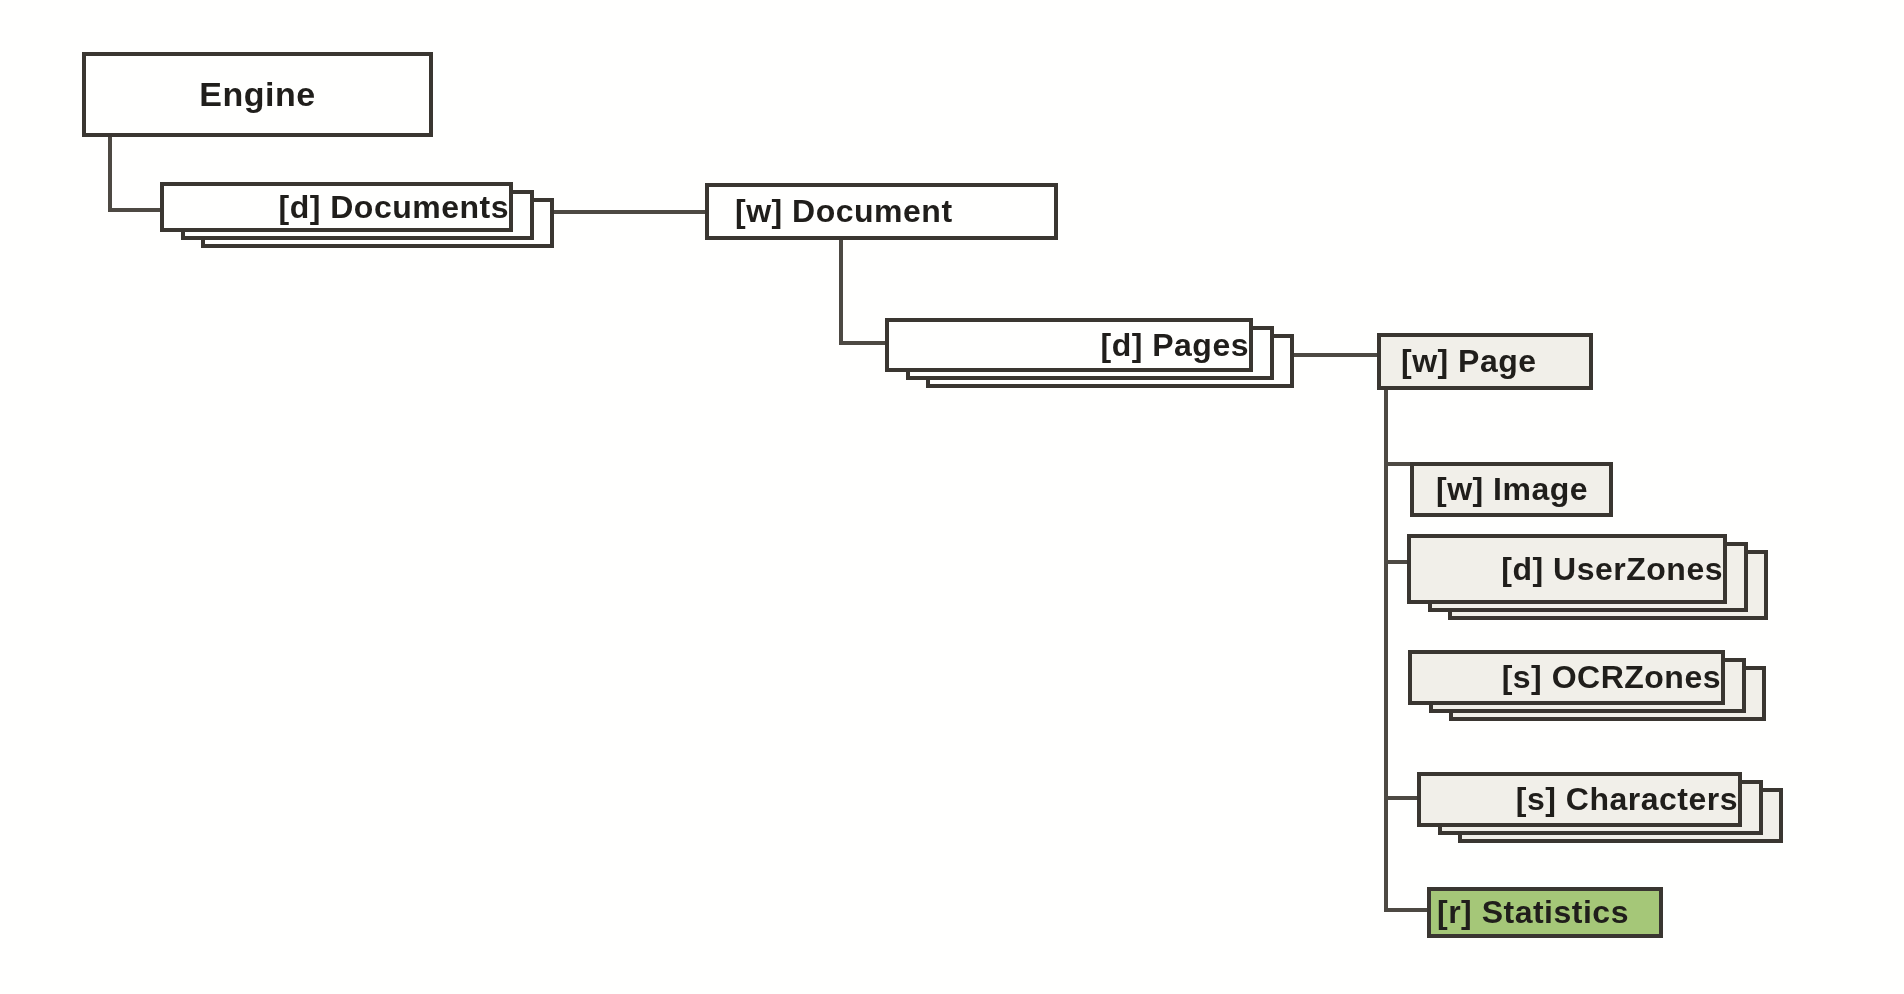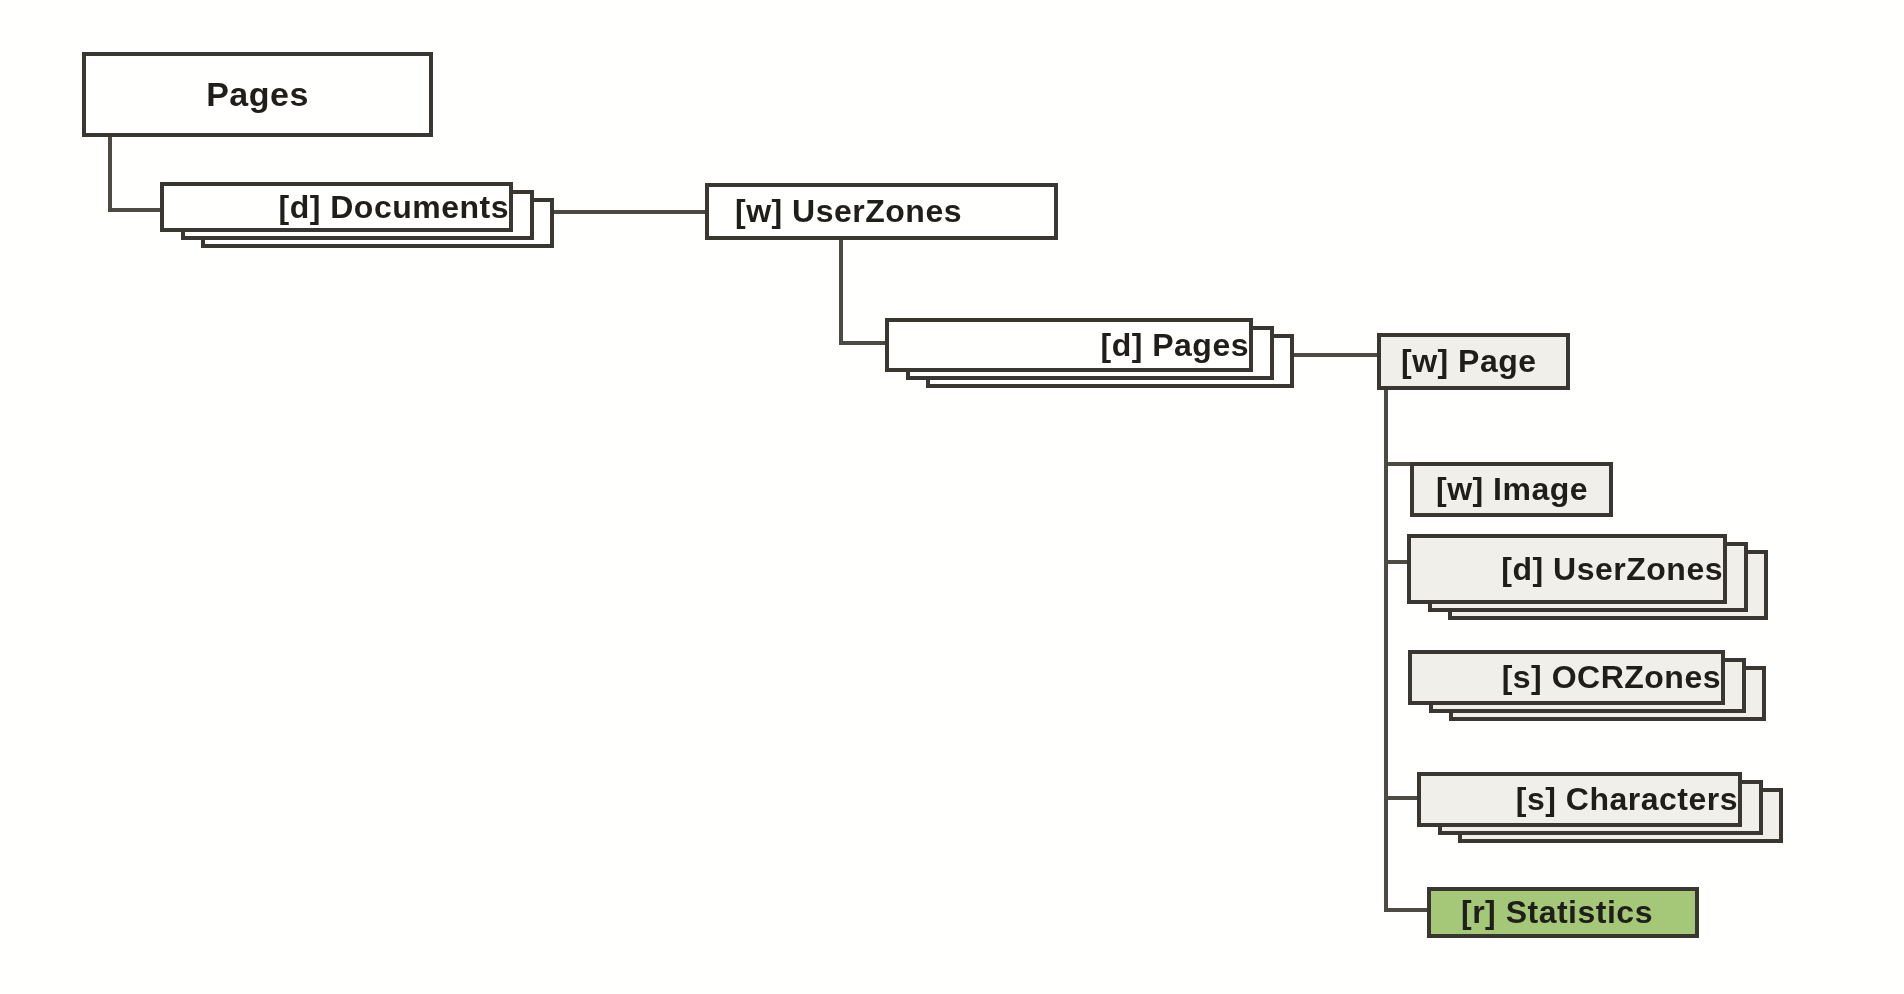--- a/index.html
+++ b/index.html
@@ -83,44 +83,44 @@
 
   <div class="edge" style="left:1254px; top:353px; width:125px; height:4px;"></div>
 
   <div class="edge" style="left:1384px; top:388px; width:4px; height:524px;"></div>
   <div class="edge" style="left:1388px; top:462px; width:24px; height:4px;"></div>
   <div class="edge" style="left:1388px; top:560px; width:21px; height:4px;"></div>
   <div class="edge" style="left:1388px; top:796px; width:31px; height:4px;"></div>
   <div class="edge" style="left:1384px; top:908px; width:45px; height:4px;"></div>
 
   <div class="node center fill-plain" style="left:82px; top:52px; width:351px; height:85px;">
-    <span>Pages</span>
+    <span>Engine</span>
   </div>
 
   <div class="stack" style="left:160px; top:182px; width:353px; height:50px;">
     <div class="layer l2 fill-plain"></div>
     <div class="layer l1 fill-plain"></div>
     <div class="layer front fill-plain">
       <span>[d] Documents</span>
     </div>
   </div>
 
   <div class="node fill-plain" style="left:705px; top:183px; width:353px; height:57px;">
-    <span>[w] UserZones</span>
+    <span>[w] Document</span>
   </div>
 
   <div class="stack" style="left:885px; top:318px; width:328px; height:54px;padding-left:40px;">
     <div class="layer l2 fill-plain"></div>
     <div class="layer l1 fill-plain"></div>
     <div class="layer front fill-plain">
       <span>[d] Pages</span>
     </div>
   </div>
 
-  <div class="node fill-light" style="left:1377px; top:333px; width:193px; height:57px; padding-left:20px;">
+  <div class="node fill-light" style="left:1377px; top:333px; width:216px; height:57px; padding-left:20px;">
     <span>[w] Page</span>
   </div>
 
   <div class="node fill-light" style="left:1410px; top:438px; width:203px; height:55px; padding-left:22px;margin-top:24px;">
     <span>[w] Image</span>
   </div>
 
   <div class="stack" style="left:1407px; top:534px; width:320px; height:70px;">
     <div class="layer l2 fill-light"></div>
     <div class="layer l1 fill-light"></div>
@@ -138,17 +138,17 @@
   </div>
 
   <div class="stack" style="left:1417px; top:772px; width:325px; height:55px;">
     <div class="layer l2 fill-light"></div>
     <div class="layer l1 fill-light"></div>
     <div class="layer front fill-light">
       <span>[s] Characters</span>
     </div>
   </div>
 
-  <div class="node fill-green" style="left:1427px; top:887px; width:272px; height:51px; padding-left:30px;">
+  <div class="node fill-green" style="left:1427px; top:887px; width:236px; height:51px; padding-left:6px;">
     <span>[r] Statistics</span>
   </div>
 
 </div>
 
 </body></html>

